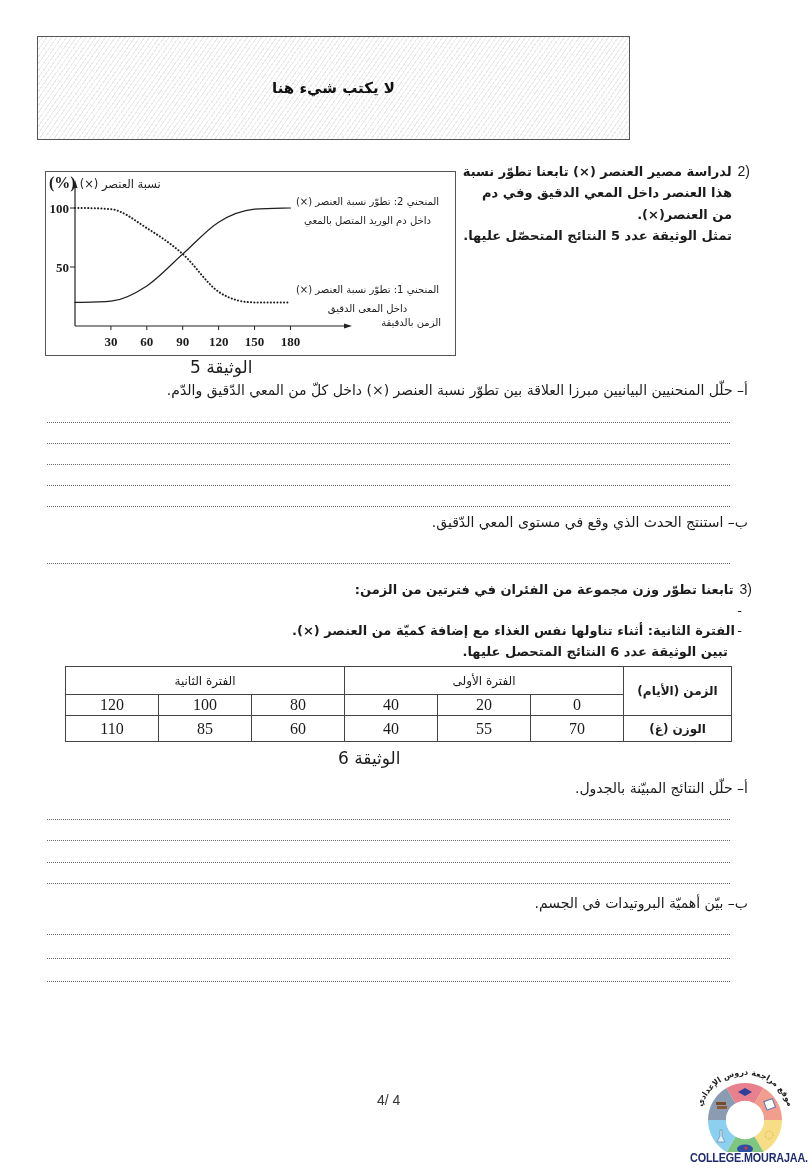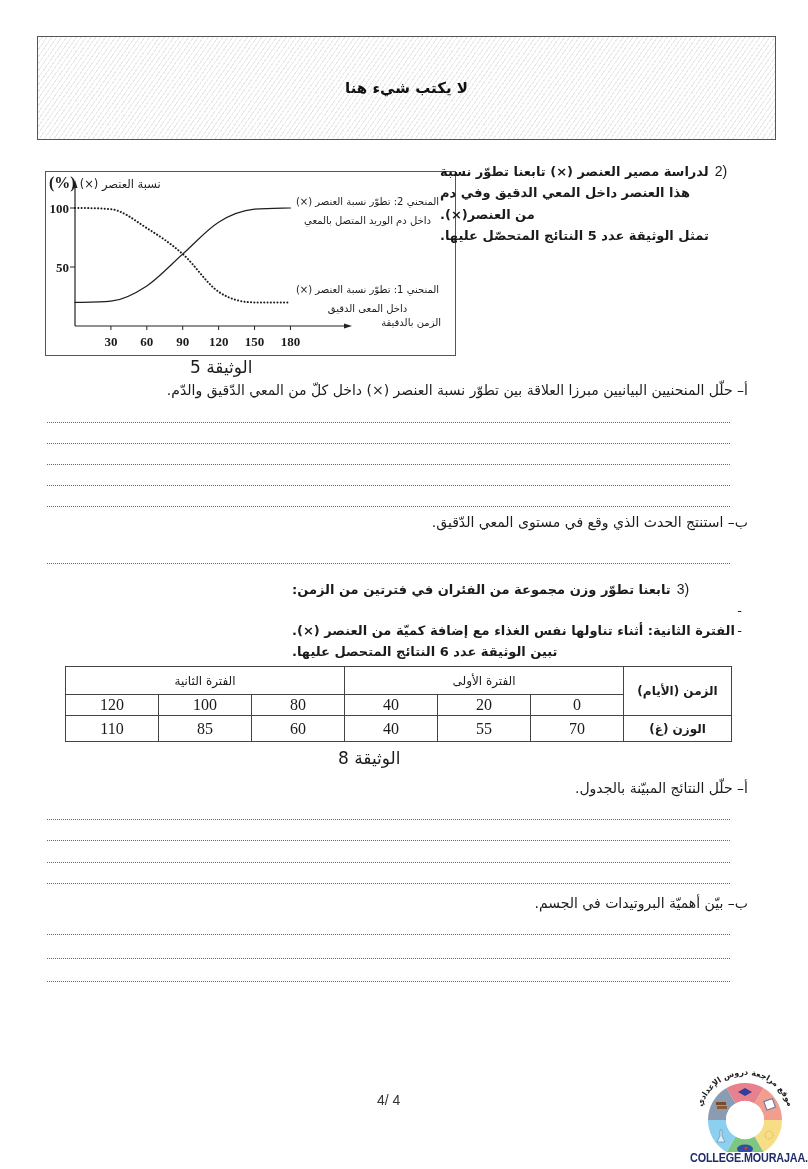--- a/index.html
+++ b/index.html
@@ -6,21 +6,21 @@
   body {
     width: 808px; height: 1169px; position: relative; overflow: hidden;
     background: #ffffff; color: #1b1b1b;
     font-family: "DejaVu Sans", sans-serif;
   }
   .abs { position: absolute; }
   .rtl { direction: rtl; text-align: right; }
 
   
   .banner {
-    left: 37px; top: 36px; width: 739px; height: 104px; box-sizing: border-box;
+    left: 37px; top: 36px; width: 593px; height: 104px; box-sizing: border-box;
     border: 1px solid #555;
     background: repeating-linear-gradient(125deg, #ffffff 0px, #ffffff 3px, #e9e9e9 3px, #e9e9e9 4px);
     display: flex; align-items: center; justify-content: center;
   }
   .banner span { font-weight: bold; font-size: 15px; color: #111; }
 
   
   .chart-frame {
     left: 45px; top: 171px; width: 411px; height: 185px; box-sizing: border-box;
     border: 1px solid #555; background: #fff;
@@ -29,21 +29,21 @@
   .tick-label { font-family: "Liberation Serif", serif; font-weight: bold; font-size: 13px; fill: #1b1b1b; }
   .ylabel { left: 3px; top: 2px; direction: rtl; white-space: nowrap; font-size: 11.5px; display: flex; align-items: baseline; gap: 4px; }
   .ylabel .unit { font-family: "Liberation Serif", serif; font-size: 16px; font-weight: bold; }
   .curve-label { right: 5px; width: 165px; text-align: center; direction: rtl; font-size: 10px; line-height: 19px; white-space: nowrap; }
   .curve2-label { top: 20px; }
   .curve1-label { top: 108px; }
   .xlabel { right: 14px; top: 145px; direction: rtl; font-size: 10px; white-space: nowrap; }
 
   
   .q2 { right: 58px; top: 161px; width: 310px; font-weight: bold; font-size: 13px; line-height: 21.3px; white-space: nowrap; }
-  .qline { direction: rtl; text-align: left; }
+  .qline { direction: rtl; text-align: right; }
   .qline.indent { padding-right: 18px; }
   .qnum { display: inline-block; direction: ltr; margin-left: 6px; font-family: "Liberation Sans", sans-serif; font-weight: normal; font-size: 14px; }
   .caption { font-size: 17px; white-space: nowrap; direction: rtl; }
   .cap5 { left: 190px; top: 357px; }
   .cap6 { left: 338px; top: 748px; }
   .question { right: 60px; font-size: 14px; white-space: nowrap; }
   .qa1 { top: 382px; }
   .qb1 { top: 514px; }
   .qa2 { top: 780px; }
   .qb2 { top: 895px; }
@@ -205,21 +205,21 @@
     <td class="rowhead">الوزن (غ)</td>
     <td class="num">70</td>
     <td class="num">55</td>
     <td class="num">40</td>
     <td class="num">60</td>
     <td class="num">85</td>
     <td class="num">110</td>
   </tr>
 </tbody>
   </table>
-<div class="abs caption cap6">الوثيقة 8</div>
+<div class="abs caption cap6">الوثيقة 6</div>
 
 <div class="abs question rtl qa2">أ– حلّل النتائج المبيّنة بالجدول.</div>
 <div class="abs answer-lines al-a2">
   <div class="answer-line"></div>
   <div class="answer-line"></div>
   <div class="answer-line"></div>
   <div class="answer-line"></div>
 </div>
 
 <div class="abs question rtl qb2">ب– بيّن أهميّة البروتيدات في الجسم.</div>

